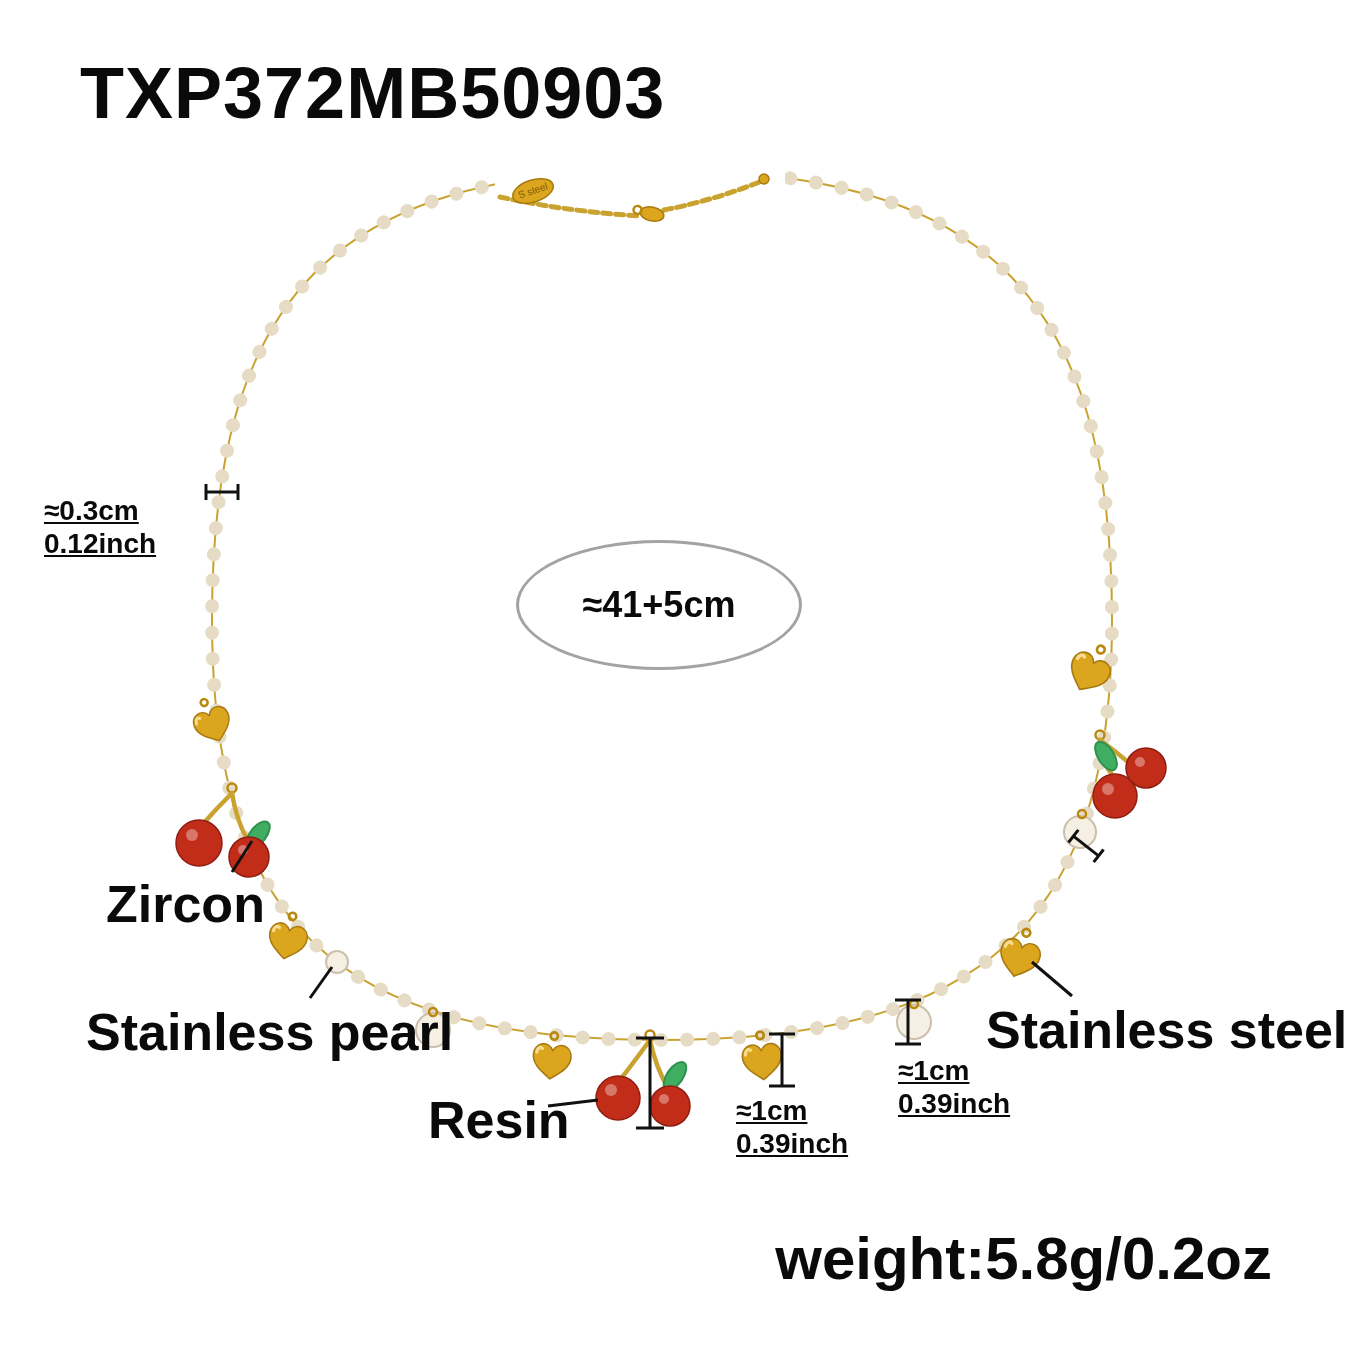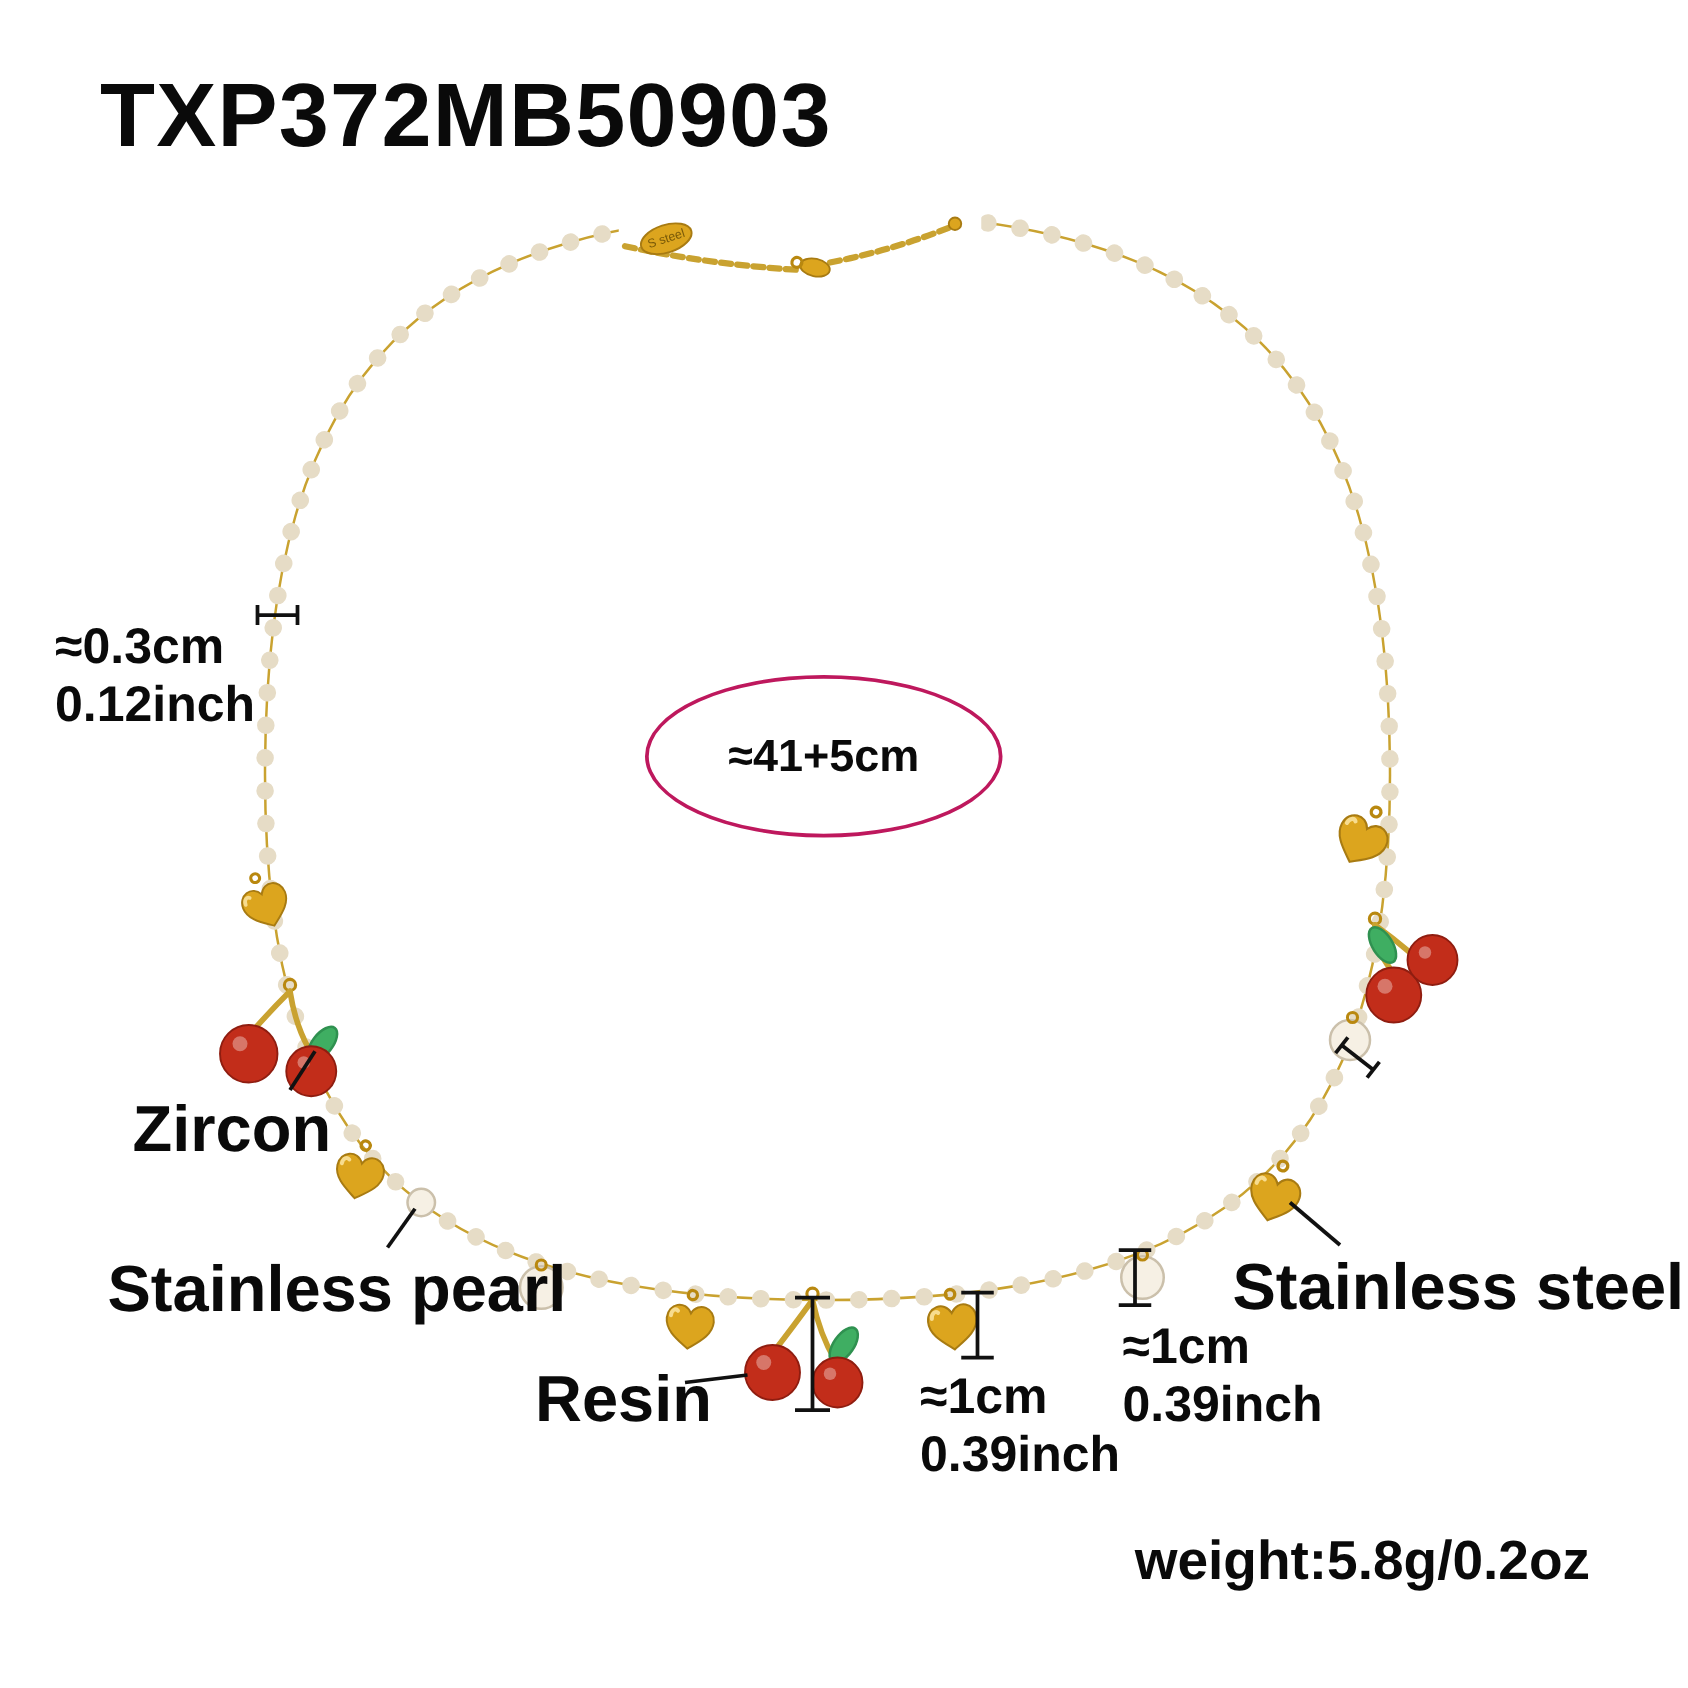--- a/index.html
+++ b/index.html
@@ -1,25 +1,25 @@
 <!DOCTYPE html>
 <html><head>
 <meta charset="utf-8">
 <style>
   html,body{margin:0;padding:0;background:#ffffff;}
   .stage{position:relative;width:1350px;height:1350px;background:#ffffff;overflow:hidden;
          font-family:"Liberation Sans","DejaVu Sans",sans-serif;color:#0a0a0a;}
   .stage svg{position:absolute;left:0;top:0;}
   .title{position:absolute;left:80px;top:52px;font-size:72px;font-weight:800;letter-spacing:1px;}
-  .meas{position:absolute;font-size:40px;font-weight:700;line-height:1.18;}
+  .meas{position:absolute;font-size:28px;font-weight:700;line-height:1.18;text-decoration:underline;}
   .mat{position:absolute;font-size:52px;font-weight:700;}
-  .oval{position:absolute;left:516px;top:540px;width:280px;height:124px;border:3px solid #be185d;
+  .oval{position:absolute;left:516px;top:540px;width:280px;height:124px;border:3px solid #a3a3a3;
         border-radius:50%;display:flex;flex-direction:column;align-items:center;justify-content:center;
         font-size:36px;font-weight:700;line-height:1.2;}
-  .weight{position:absolute;left:600px;top:1224px;width:672px;text-align:right;font-size:44px;font-weight:800;}
+  .weight{position:absolute;left:600px;top:1224px;width:672px;text-align:right;font-size:60px;font-weight:800;}
   
   .chainline{fill:none;stroke:#c9a230;stroke-width:2;}
   .pearls{fill:none;stroke:#e6dcc6;stroke-width:14;stroke-dasharray:0.1 26;stroke-linecap:round;}
   .glink{fill:none;stroke:#c9a230;stroke-width:5;stroke-dasharray:8 5;stroke-linecap:round;}
   .stem{fill:none;stroke:#c9a230;stroke-width:4.5;stroke-linecap:round;}
   .ring{fill:none;stroke:#b9880f;stroke-width:2.5;}
   .zircon{stroke:#2f9150;stroke-width:2;}
   .bead{stroke:#8f1d10;stroke-width:1.5;}
   .gloss{fill:#ffffff;opacity:.35;}
   .pearldrop circle{stroke:#cbc0ab;stroke-width:2;}

